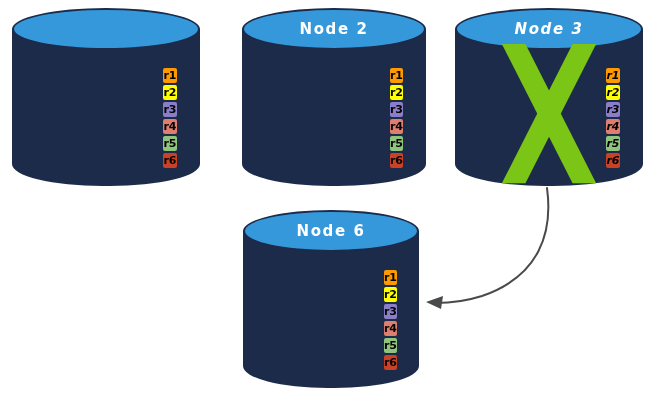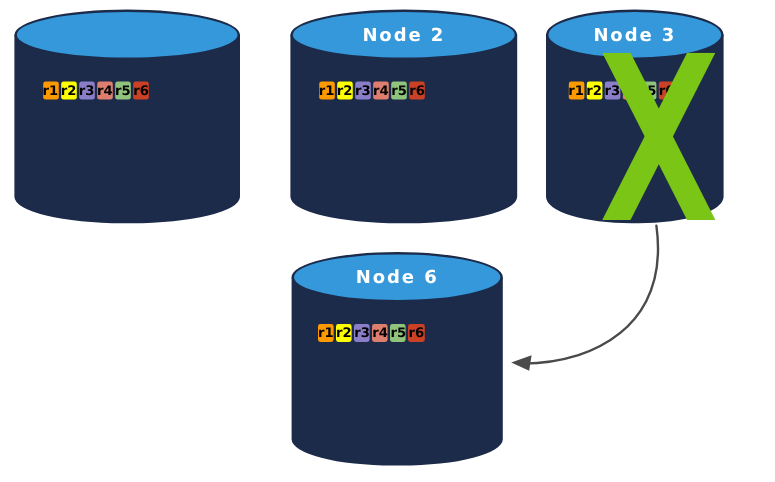--- a/index.html
+++ b/index.html
@@ -70,20 +70,21 @@
     pointer-events: none;
   }
 
   .rows {
     position: absolute;
     left: 0;
     right: 0;
     top: 60px;
     z-index: 2;
     display: flex;
+    flex-direction: column;
     gap: 2px;
     padding: 0 12.5%;
     box-sizing: border-box;
     align-items: flex-end;
   }
 
   .row {
     height: 15px;
     border-radius: 2px;
     display: flex;
@@ -123,35 +124,35 @@
     <div class="rows">
         <div class="row" style="background: rgb(255, 153, 0);">r1</div>
         <div class="row" style="background: rgb(255, 255, 0);">r2</div>
         <div class="row" style="background: rgb(139, 126, 200);">r3</div>
         <div class="row" style="background: rgb(222, 126, 110);">r4</div>
         <div class="row" style="background: rgb(144, 196, 125);">r5</div>
         <div class="row" style="background: rgb(203, 65, 37);">r6</div>
       </div>
   </div>
 
-  <div class="node" id="node2" style="left:242px; top:8px; width:148px; height:178px;padding-left:41px;">
+  <div class="node" id="node2" style="left:242px; top:8px; width:184px; height:178px;">
     <div class="cyl-body" style="background: rgb(28, 43, 74); border-color: rgb(28, 43, 74);"></div>
     <div class="cyl-top" style="background: rgb(52, 152, 219); border-color: rgb(28, 43, 74);"></div>
     <div class="cyl-title" style="color: rgb(255, 255, 255);">Node 2</div>
     <div class="rows">
         <div class="row" style="background: rgb(255, 153, 0);">r1</div>
         <div class="row" style="background: rgb(255, 255, 0);">r2</div>
         <div class="row" style="background: rgb(139, 126, 200);">r3</div>
         <div class="row" style="background: rgb(222, 126, 110);">r4</div>
         <div class="row" style="background: rgb(144, 196, 125);">r5</div>
         <div class="row" style="background: rgb(203, 65, 37);">r6</div>
       </div>
   </div>
 
-  <div class="node" id="node3" style="left:455px; top:8px; width:148px; height:178px;">
+  <div class="node" id="node3" style="left:455px; top:8px; width:188px; height:178px;font-style:italic;">
     <div class="cyl-body" style="background: rgb(28, 43, 74); border-color: rgb(28, 43, 74);"></div>
     <div class="cyl-top" style="background: rgb(52, 152, 219); border-color: rgb(28, 43, 74);"></div>
     <div class="cyl-title" style="color: rgb(255, 255, 255);">Node 3</div>
     <div class="rows">
         <div class="row" style="background: rgb(255, 153, 0);">r1</div>
         <div class="row" style="background: rgb(255, 255, 0);">r2</div>
         <div class="row" style="background: rgb(139, 126, 200);">r3</div>
         <div class="row" style="background: rgb(222, 126, 110);">r4</div>
         <div class="row" style="background: rgb(144, 196, 125);">r5</div>
         <div class="row" style="background: rgb(203, 65, 37);">r6</div>

